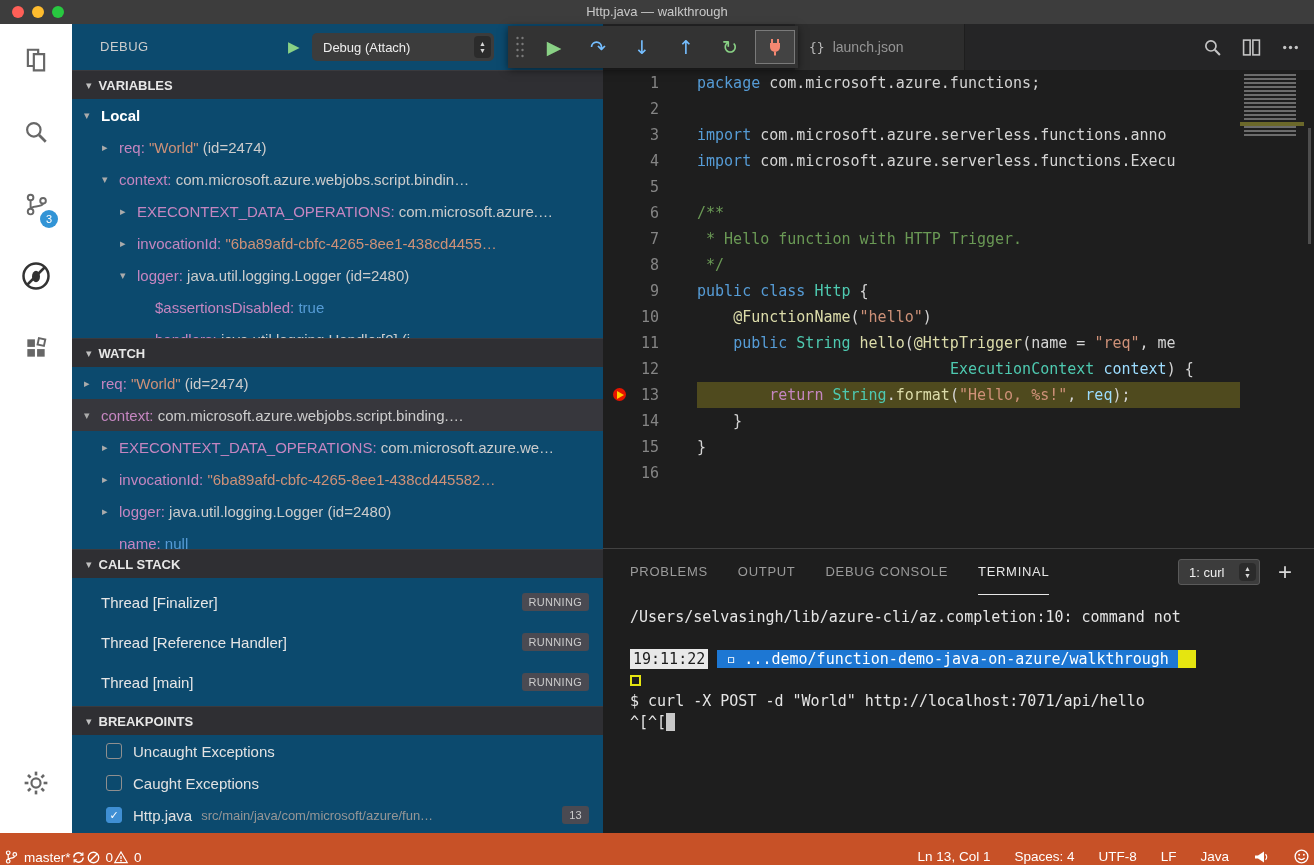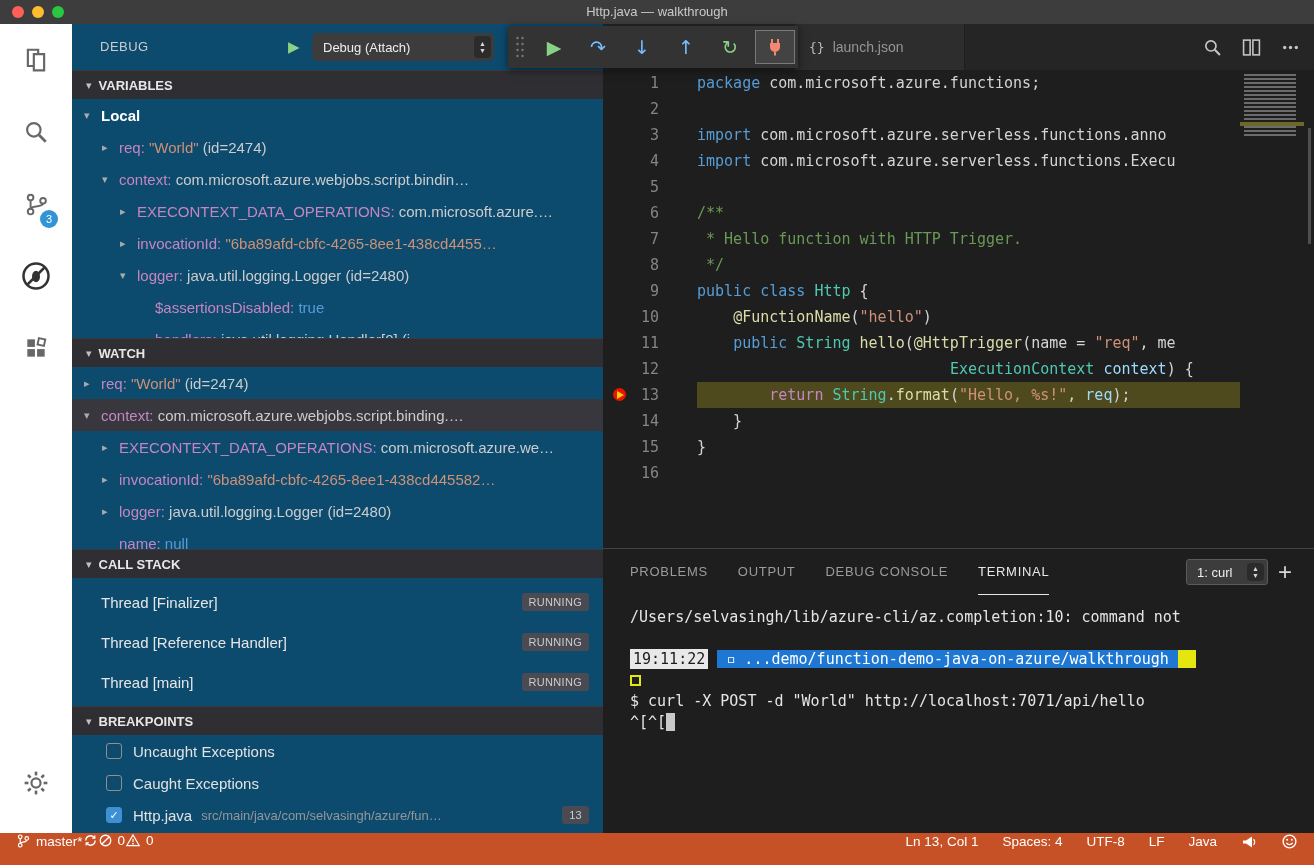--- a/index.html
+++ b/index.html
@@ -92,37 +92,37 @@
     font-size:19px; font-family:"DejaVu Sans",sans-serif; }
   .dbg-blue { color:#75beff; } .dbg-green { color:#89d185; }
   .dbg-btn.boxed { width:40px; height:34px; margin:0 3px; background:rgba(255,255,255,.08); border:1px solid #7a7a7a; }
 
   
   #panel { position:absolute; left:603px; top:548px; right:0; bottom:32px; background:#1e1e1e; border-top:1px solid #424242; }
   #panel-header { height:46px; display:flex; align-items:center; gap:30px; padding-left:27px; }
   .panel-tab { height:46px; display:flex; align-items:center; font-size:13px; letter-spacing:.7px;
     color:#9b9b9b; border-bottom:1px solid transparent; }
   .panel-tab.active { color:#e7e7e7; border-bottom-color:#e7e7e7; }
-  .panel-actions { margin-left:auto; display:flex; align-items:center; gap:10px; padding-right:22px; }
+  .panel-actions { margin-left:auto; display:flex; align-items:center; gap:18px; padding-right:22px; }
   .panel-select { height:26px; min-width:82px; background:#3c3c3c; border:1px solid #5a5a5a; border-radius:3px;
     position:relative; display:flex; align-items:center; padding:0 26px 0 10px; color:#eee; font-size:13px; }
   .plus { color:#d8d8d8; font-size:24px; font-weight:300; line-height:24px; }
 
   #terminal { padding:12px 0 0 27px; font-family:"DejaVu Sans Mono",monospace; font-size:15px; line-height:21px; color:#e5e5e5; }
   .t-line { height:21px; white-space:pre; }
   .t-fg  { color:#e5e5e5; }
   .t-ts  { background:#e8e8e8; color:#1c1c1c; padding:1px 3px; }
   .t-sel { background:#1d77d3; color:#ffffff; }
   .t-ycur{ background:#e5e510; color:#e5e510; }
   .t-gcur{ background:#c8c8c8; color:#c8c8c8; }
   .t-obox{ display:inline-block; width:11px; height:11px; border:2px solid #e5e510; vertical-align:middle; }
 
   
   #statusbar { position:absolute; left:0; right:0; bottom:0; height:32px; background:#c75127;
-    display:flex; align-items:flex-start; padding:0 16px; color:#ffffff; font-size:13.5px; }
+    display:flex; align-items:flex-end; padding:0 4px; color:#ffffff; font-size:13.5px; }
   .sb-item { display:flex; align-items:center; gap:5px; white-space:nowrap; }
   .sb-right { margin-left:auto; display:flex; align-items:center; gap:24px; }
 </style>
 </head>
 <body>
 
 <div id="titlebar">
   <span class="traffic" id="tl-close"></span>
   <span class="traffic" id="tl-min"></span>
   <span class="traffic" id="tl-max"></span>
@@ -260,21 +260,21 @@
         <span class="checkbox"></span>
         <span>Uncaught Exceptions</span>
       </div>
       <div class="bp-row">
         <span class="checkbox"></span>
         <span>Caught Exceptions</span>
       </div>
       <div class="bp-row">
         <span class="checkbox checked">✓</span>
         <span>Http.java</span>
-        <span class="bp-path">src/main/java/com/selvasingh/azure/fun…</span>
+        <span class="bp-path">src/main/java/com/microsoft/azure/fun…</span>
         <span class="badge">13</span>
       </div>
     </div>
 </div>
 
 <div id="editor-area">
   <div id="tabbar">
     <div class="tab">
       <span class="tab-icon">{}</span>
       <span class="tab-label">launch.json</span>

